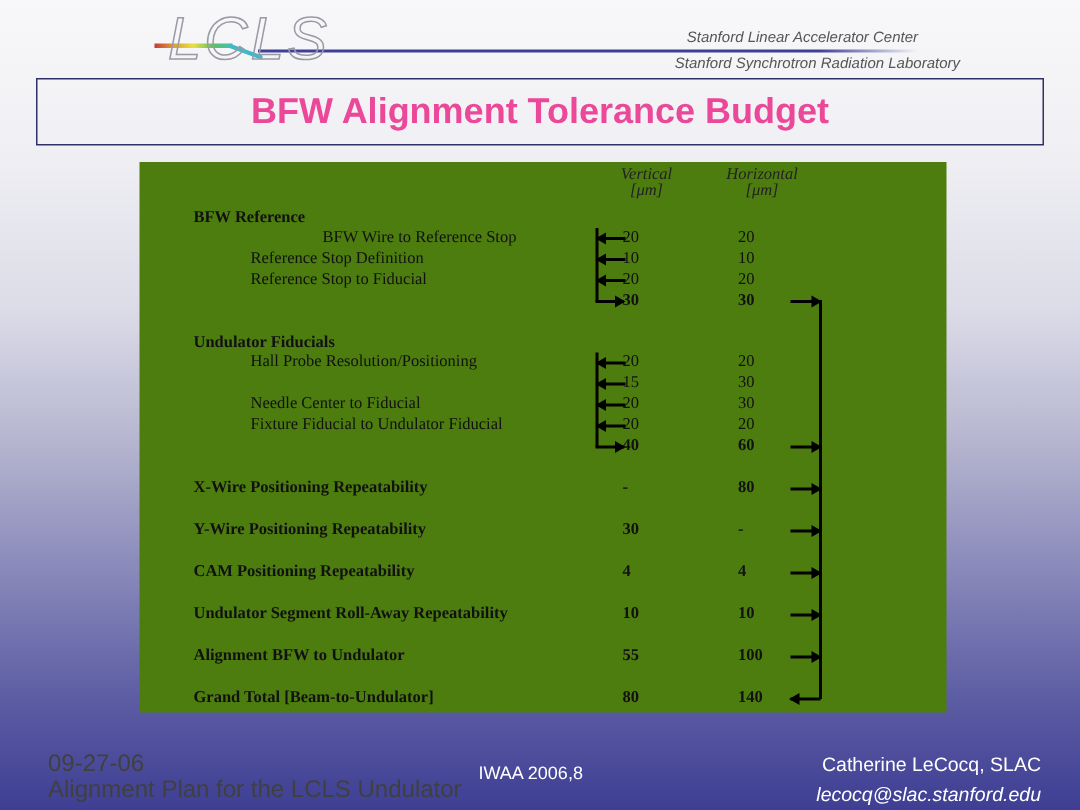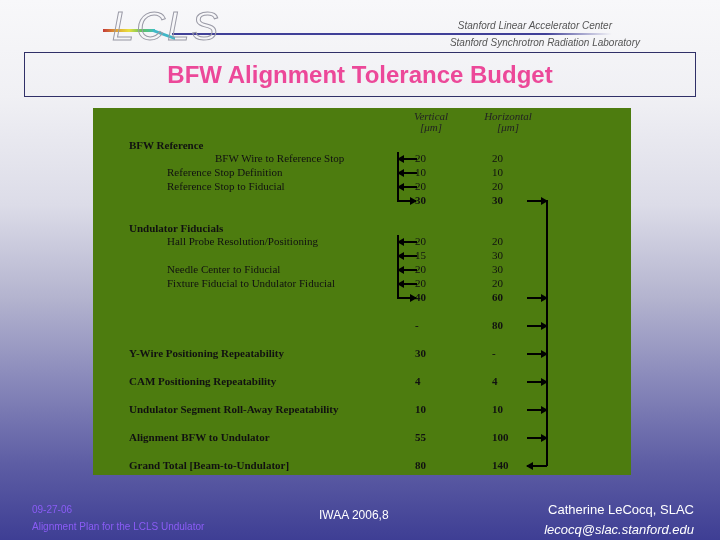--- a/index.html
+++ b/index.html
@@ -61,21 +61,21 @@
     .arrow-l, .arrow-r { position: absolute; height: 2px; background: #000; }
     .arrow-l::before {
       content: ""; position: absolute; left: -1px; top: -3px;
       border-right: 7px solid #000; border-top: 4px solid transparent; border-bottom: 4px solid transparent;
     }
     .arrow-r::after {
       content: ""; position: absolute; right: -1px; top: -3px;
       border-left: 7px solid #000; border-top: 4px solid transparent; border-bottom: 4px solid transparent;
     }
     .footer-left {
-      position: absolute; left: 32px; top: 501px; font-size: 10px; color: #8b5cf6; line-height: 17px;
+      position: absolute; left: 32px; top: 501px; font-size: 16px; color: #404040; line-height: 17px;
       font-family: "Liberation Sans", sans-serif;
     }
     .footer-mid {
       position: absolute; left: 319px; top: 508px; font-size: 12px; color: #ffffff;
       font-family: "Liberation Sans", sans-serif;
     }
     .footer-right {
       position: absolute; right: 26px; top: 500px; text-align: right; font-size: 13px; color: #ffffff; line-height: 20px;
       font-family: "Liberation Sans", sans-serif;
       margin-left: 38px;
@@ -145,20 +145,21 @@
   <div class="val h" style="top:169px;">20</div>
   <div class="val h bold" style="top:183px;">60</div>
 
   <div class="line" style="left:304px; top:127px; width:2px; height:63px;"></div>
   <div class="arrow-l" style="left:305px; top:133px; width:19px;"></div>
   <div class="arrow-l" style="left:305px; top:147px; width:19px;"></div>
   <div class="arrow-l" style="left:305px; top:161px; width:19px;"></div>
   <div class="arrow-l" style="left:305px; top:175px; width:19px;"></div>
   <div class="arrow-r" style="left:304px; top:189px; width:19px;"></div>
 
+  <div class="lbl bold sec" style="top:211px;">X-Wire Positioning Repeatability</div>
   <div class="lbl bold sec" style="top:239px;">Y-Wire Positioning Repeatability</div>
   <div class="lbl bold sec" style="top:267px;">CAM Positioning Repeatability</div>
   <div class="lbl bold sec" style="top:323px;">Alignment BFW to Undulator</div>
   <div class="lbl bold sec" style="top:295px;">Undulator Segment Roll-Away Repeatability</div>
   <div class="lbl bold sec" style="top:351px;">Grand Total [Beam-to-Undulator]</div>
 
   <div class="val v bold" style="top:211px;">-</div>
   <div class="val v bold" style="top:239px;">30</div>
   <div class="val v bold" style="top:267px;">4</div>
   <div class="val v bold" style="top:295px;">10</div>

